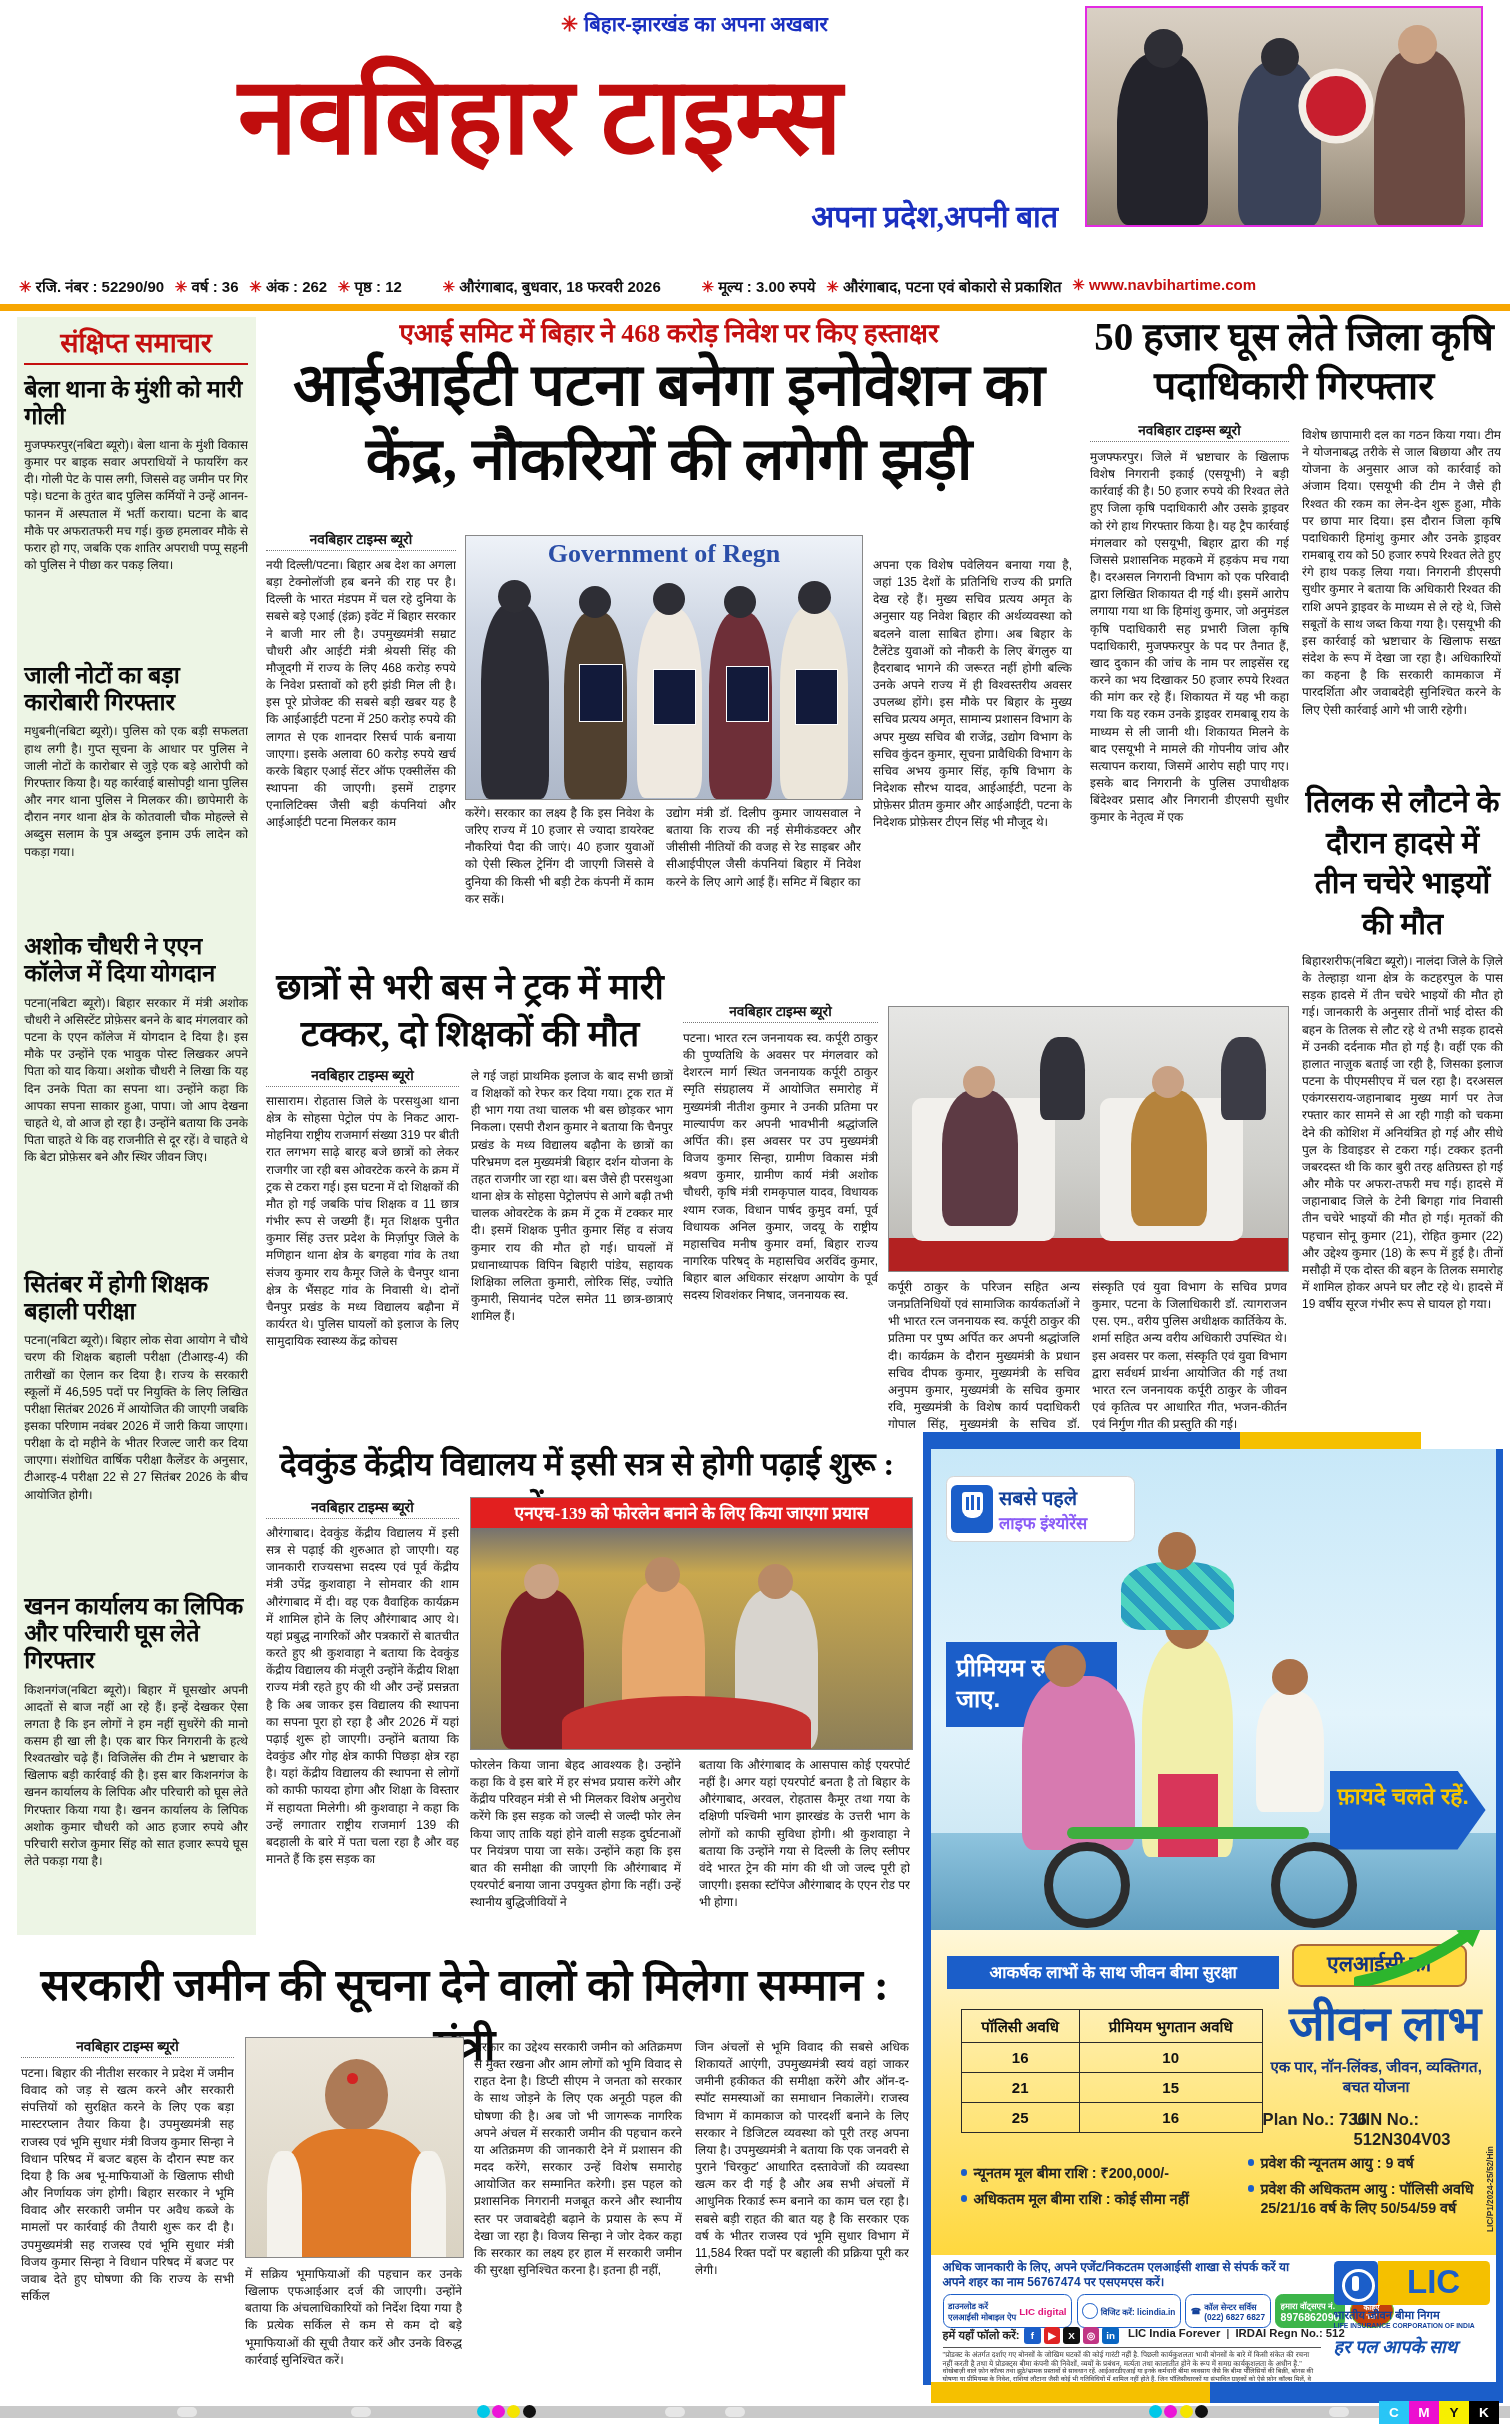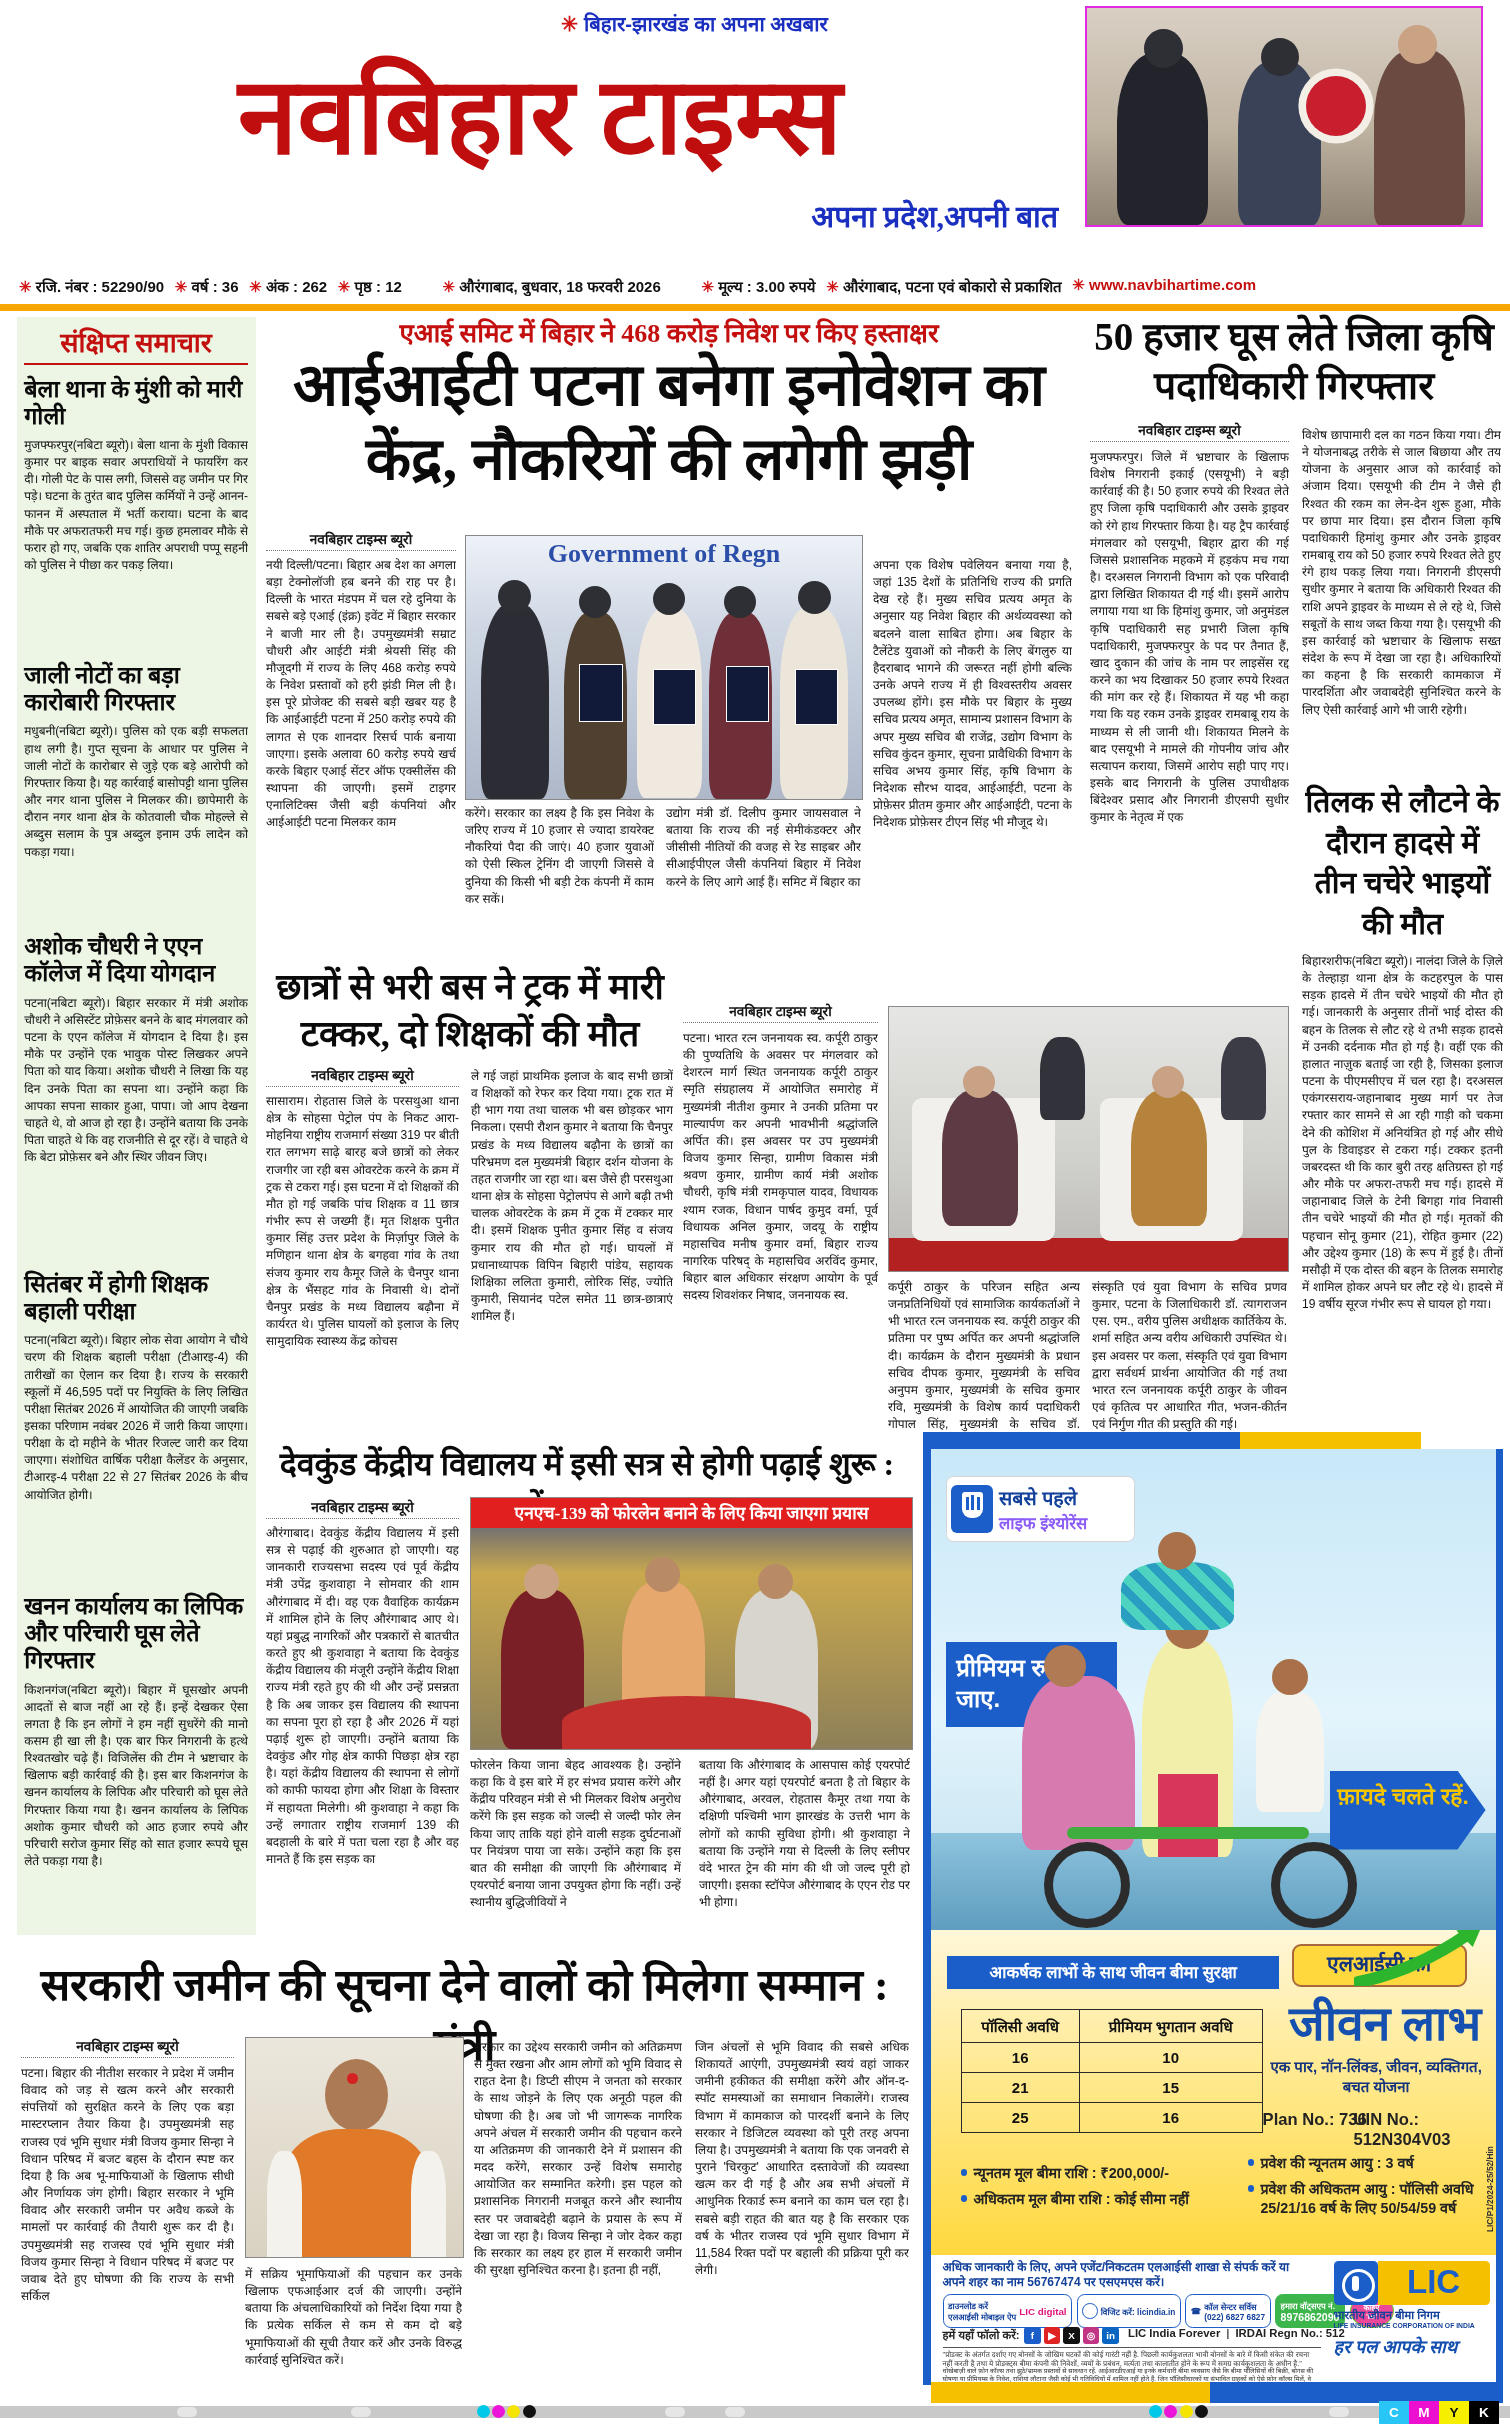--- a/index.html
+++ b/index.html
@@ -257,21 +257,21 @@
             <span>न्यूनतम मूल बीमा राशि : ₹200,000/-</span>
           </div>
         <div class="bullet">
             <span class="dotb"></span>
             <span>अधिकतम मूल बीमा राशि : कोई सीमा नहीं</span>
           </div>
       </div>
       <div class="abs" style="left:317px;top:224px;width:249px;">
         <div class="bullet">
             <span class="dotb"></span>
-            <span>प्रवेश की न्यूनतम आयु : 3 वर्ष</span>
+            <span>प्रवेश की न्यूनतम आयु : 9 वर्ष</span>
           </div>
         <div class="bullet">
             <span class="dotb"></span>
             <span>प्रवेश की अधिकतम आयु : पॉलिसी अवधि 25/21/16 वर्ष के लिए 50/54/59 वर्ष</span>
           </div>
       </div>
     </div>
 
     <div class="abs" style="left:7.6px;top:823px;width:565px;height:127px;background:#fff;overflow:hidden;">
       <div class="abs" style="left:12px;top:4.5px;width:355px;font-size:12px;font-weight:bold;color:#12409a;line-height:1.3;">अधिक जानकारी के लिए, अपने एजेंट/निकटतम एलआईसी शाखा से संपर्क करें या अपने शहर का नाम 56767474 पर एसएमएस करें।</div>
@@ -284,21 +284,21 @@
           <span style="width:13.6px;height:13.6px;border:1.5px solid #1b5ec9;border-radius:50%;display:inline-block;"></span>
           <span>विजिट करें: licindia.in</span>
         </div>
         <div class="pill">
           <span>☎</span>
           <span><span>कॉल सेन्टर सर्विस</span><br><span>(022) 6827 6827</span></span>
         </div>
         <div class="pill" style="background:#3cb54a;border-color:#3cb54a;color:#fff;">
           <span><span>हमारा वॉट्सएप नं.</span><br><span style="font-size:10.6px;">8976862090</span></span>
         </div>
-        <div class="pill" style="background:#ec4899;border-color:#6fcf2e;color:#fff;border-radius:50%;width:33px;height:29px;justify-content:center;text-align:center;">
+        <div class="pill" style="background:#c2410c;border-color:#6fcf2e;color:#fff;border-radius:50%;width:33px;height:29px;justify-content:center;text-align:center;">
           <span style="font-size:7.6px;"><span>कहिए</span><br><span>'HI'</span></span>
         </div>
       </div>
       <div class="abs" style="left:12px;top:72px;display:flex;align-items:flex-start;font-size:11.3px;font-weight:bold;color:#222;">
         <span style="margin-right:4.5px;">हमें यहाँ फॉलो करें:</span>
         <span class="soc" style="background:#1b5ec9;">f</span>
         <span class="soc" style="background:#e02424;">▶</span>
         <span class="soc" style="background:#111;">X</span>
         <span class="soc" style="background:#c13584;">◎</span>
         <span class="soc" style="background:#0a66c2;">in</span>

